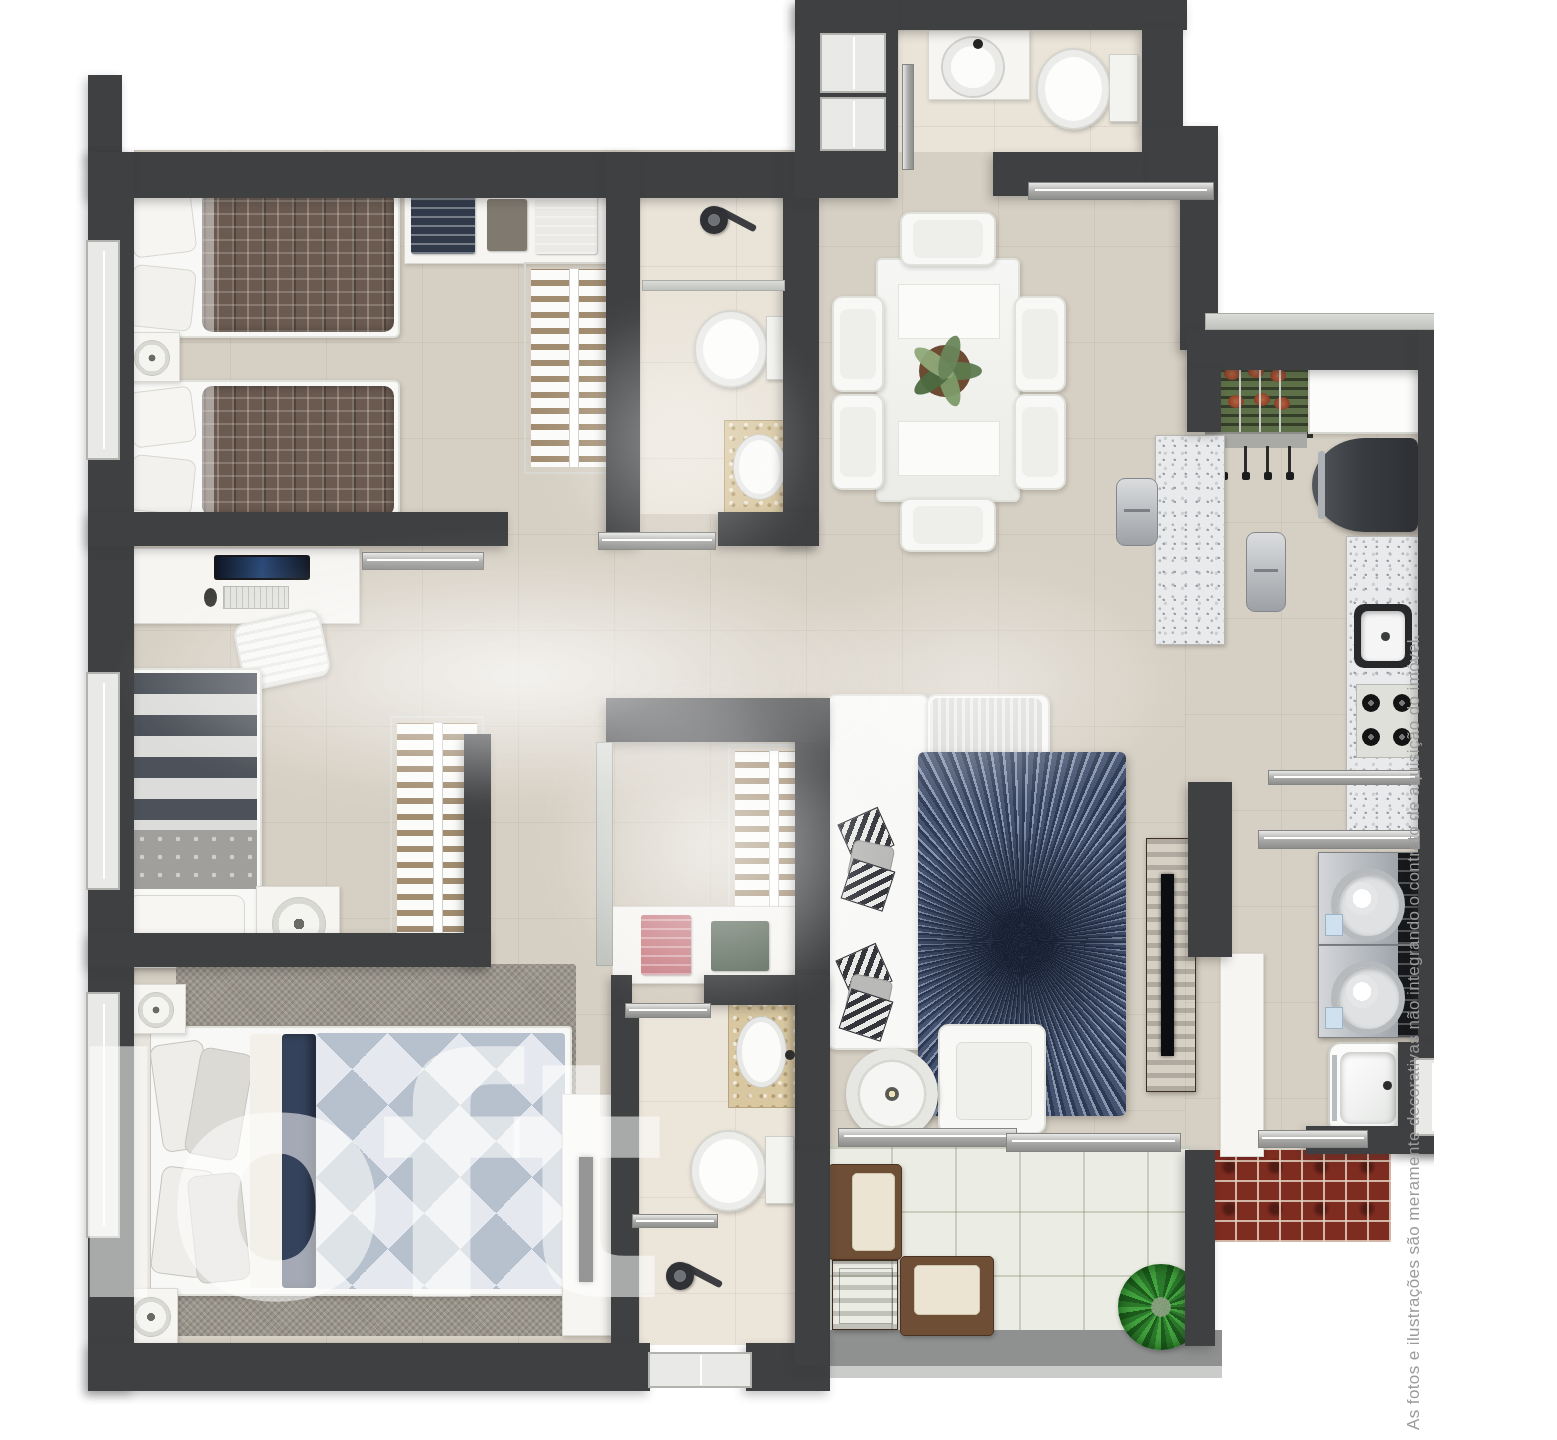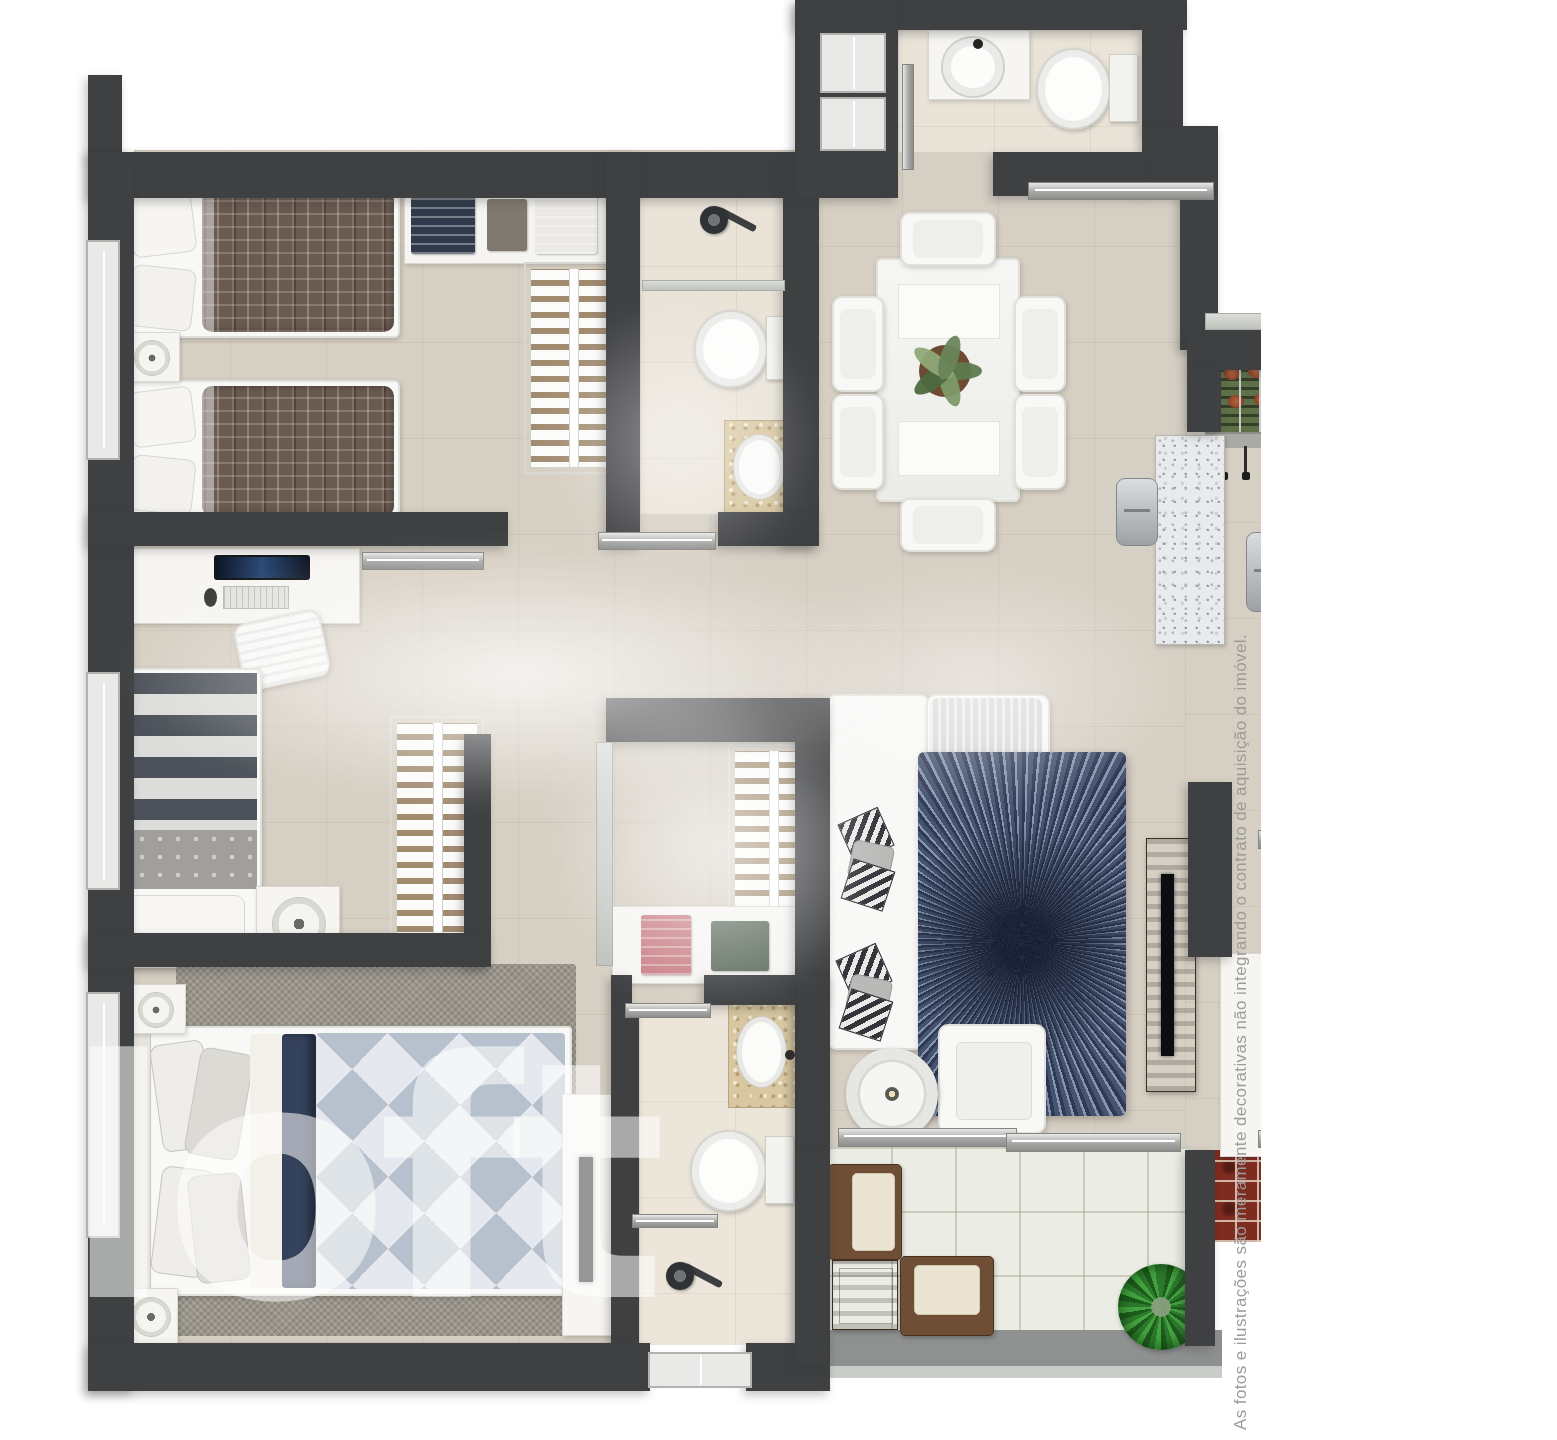--- a/index.html
+++ b/index.html
@@ -1,16 +1,16 @@
 <!DOCTYPE html>
 <html><head>
 <meta charset="utf-8">
 <style>
   html,body{margin:0;padding:0;background:#ffffff;font-family:"Liberation Sans",sans-serif;}
-  #stage{position:relative;width:1261px;height:1440px;background:#ffffff;overflow:hidden;}
+  #stage{position:relative;width:1434px;height:1440px;background:#ffffff;overflow:hidden;}
   .abs{position:absolute;}
   
   .floor{position:absolute;background:#d6cfc3;z-index:1;
     background-image:
       linear-gradient(rgba(120,110,95,.10) 0 1px, transparent 1px 96px),
       linear-gradient(90deg, rgba(120,110,95,.10) 0 1px, transparent 1px 96px);
     background-size:96px 96px;}
   .floor.cream{background-color:#e9e3d8;}
   .floor.cream2{background-color:#ece5da;}
   .floor.btile{background-color:#ebece3;background-image:

